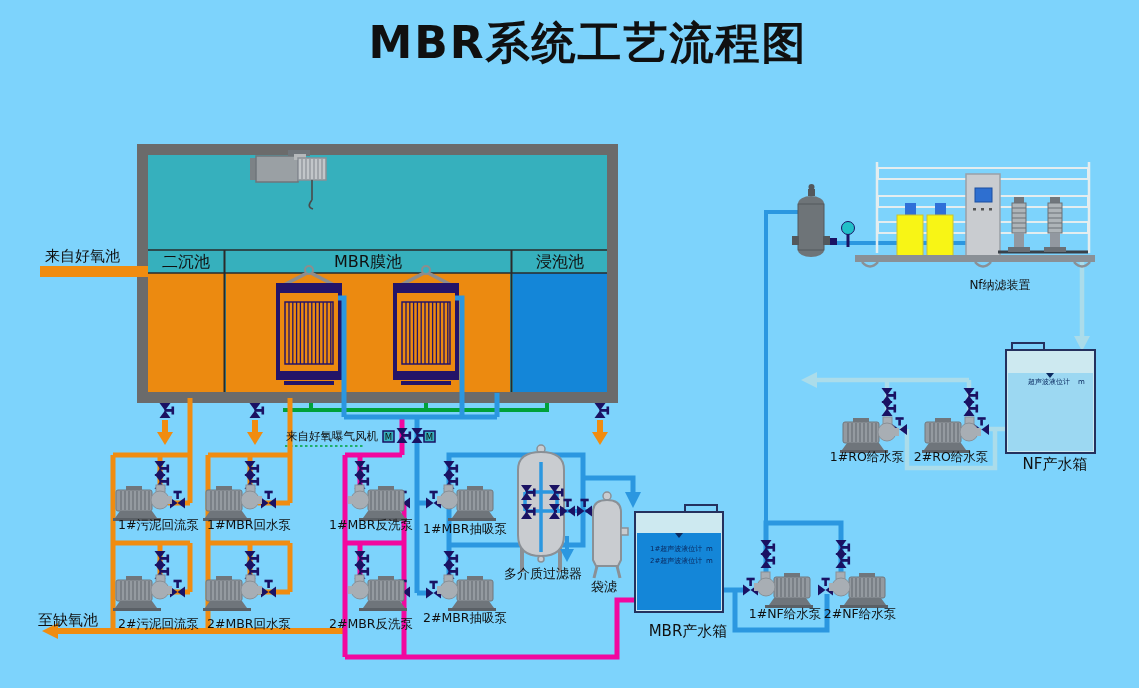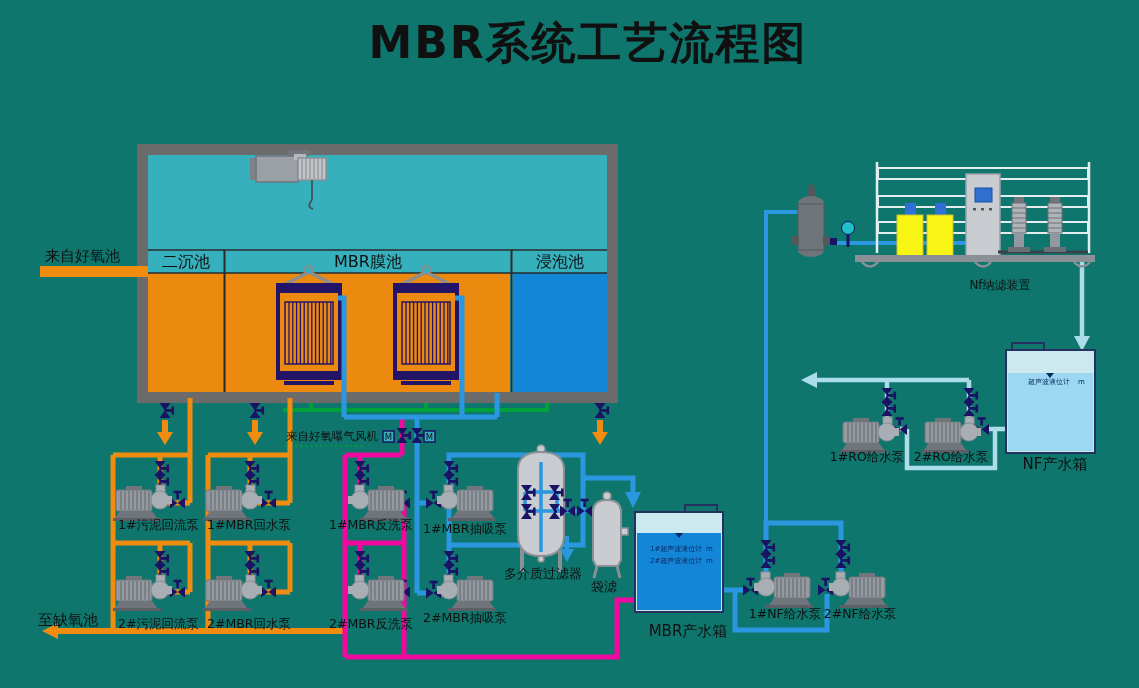--- a/index.html
+++ b/index.html
@@ -1,16 +1,16 @@
 <!DOCTYPE html>
 <html><head>
 <meta charset="utf-8">
 <style>
   html,body { margin:0; padding:0; background:#2a8f9b; }
-  .stage { position:relative; width:1139px; height:688px; background:#0f766e; overflow:hidden; }
+  .stage { position:relative; width:1139px; height:688px; background:#7dd3fc; overflow:hidden; }
   svg { display:block; width:1139px; height:688px; }
   text { font-family:"DejaVu Sans","Liberation Sans",sans-serif; fill:#101010; }
   .title-text { font-weight:bold; letter-spacing:2px; }
   .pipe { fill:none; }
   .tanklabel { font-size:16px; }
   .plabel { font-size:12.5px; }
   .slabel { font-size:13px; }
   .tinytxt { font-size:7px; fill:#0a2a60; }
 </style>
 </head>

